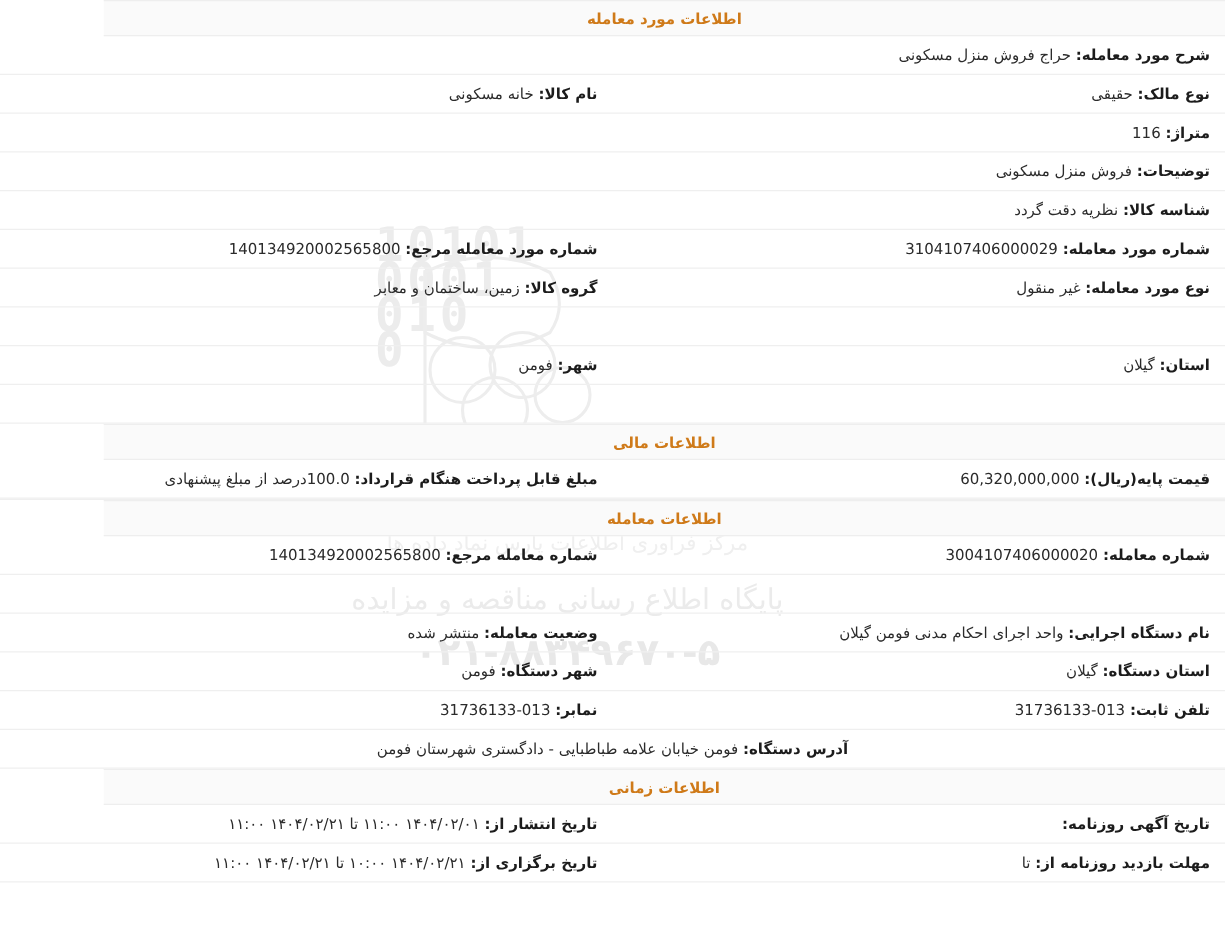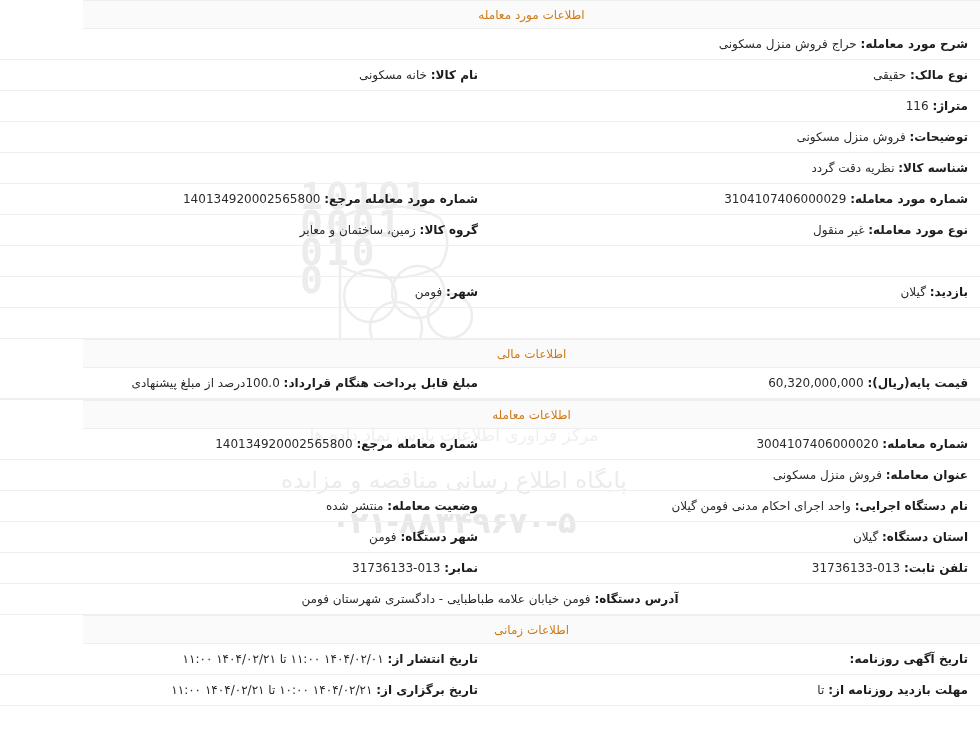--- a/index.html
+++ b/index.html
@@ -107,21 +107,21 @@
     min-height: 30px;
   }
   .cell-right { width: 50%; text-align: right; }
   .cell-left  { width: 50%; }
 
   .section-head {
     width: 897px;
     box-sizing: border-box;
     background: #fafafa;
     color: #cf7a19;
-    font-weight: normal;
+    font-weight: bold;
     font-size: 12px;
     text-align: center;
     padding: 7px 0 6px 0;
     border-top: 1px solid #eeeeee;
     border-bottom: 1px solid #eeeeee;
   }
   .k { font-weight: bold; color: #1c1c1c; }
   .v { font-weight: normal; color: #2b2b2b; }
   .num { direction: ltr; unicode-bidi: embed; display: inline-block; }
 </style>
@@ -218,21 +218,21 @@
       <span class="v">زمین، ساختمان و معابر</span>
     </div>
   </div>
 
   <div class="row">
     <div class="cell cell-left"></div>
   </div>
 
   <div class="row">
     <div class="cell cell-right">
-      <span class="k">بازدید:</span>
+      <span class="k">استان:</span>
       <span class="v">گیلان</span>
     </div>
     <div class="cell cell-left">
       <span class="k">شهر:</span>
       <span class="v">فومن</span>
     </div>
   </div>
 
   <div class="row">
     <div class="cell cell-left"></div>
@@ -261,24 +261,20 @@
       <span class="k">شماره معامله:</span>
       <span class="v num">3004107406000020</span>
     </div>
     <div class="cell cell-left">
       <span class="k">شماره معامله مرجع:</span>
       <span class="v num">140134920002565800</span>
     </div>
   </div>
 
   <div class="row">
-    <div class="cell cell-right">
-      <span class="k">عنوان معامله:</span>
-      <span class="v">فروش منزل مسکونی</span>
-    </div>
     <div class="cell cell-left"></div>
   </div>
 
   <div class="row">
     <div class="cell cell-right">
       <span class="k">نام دستگاه اجرایی:</span>
       <span class="v">واحد اجرای احکام مدنی فومن گیلان</span>
     </div>
     <div class="cell cell-left">
       <span class="k">وضعیت معامله:</span>

